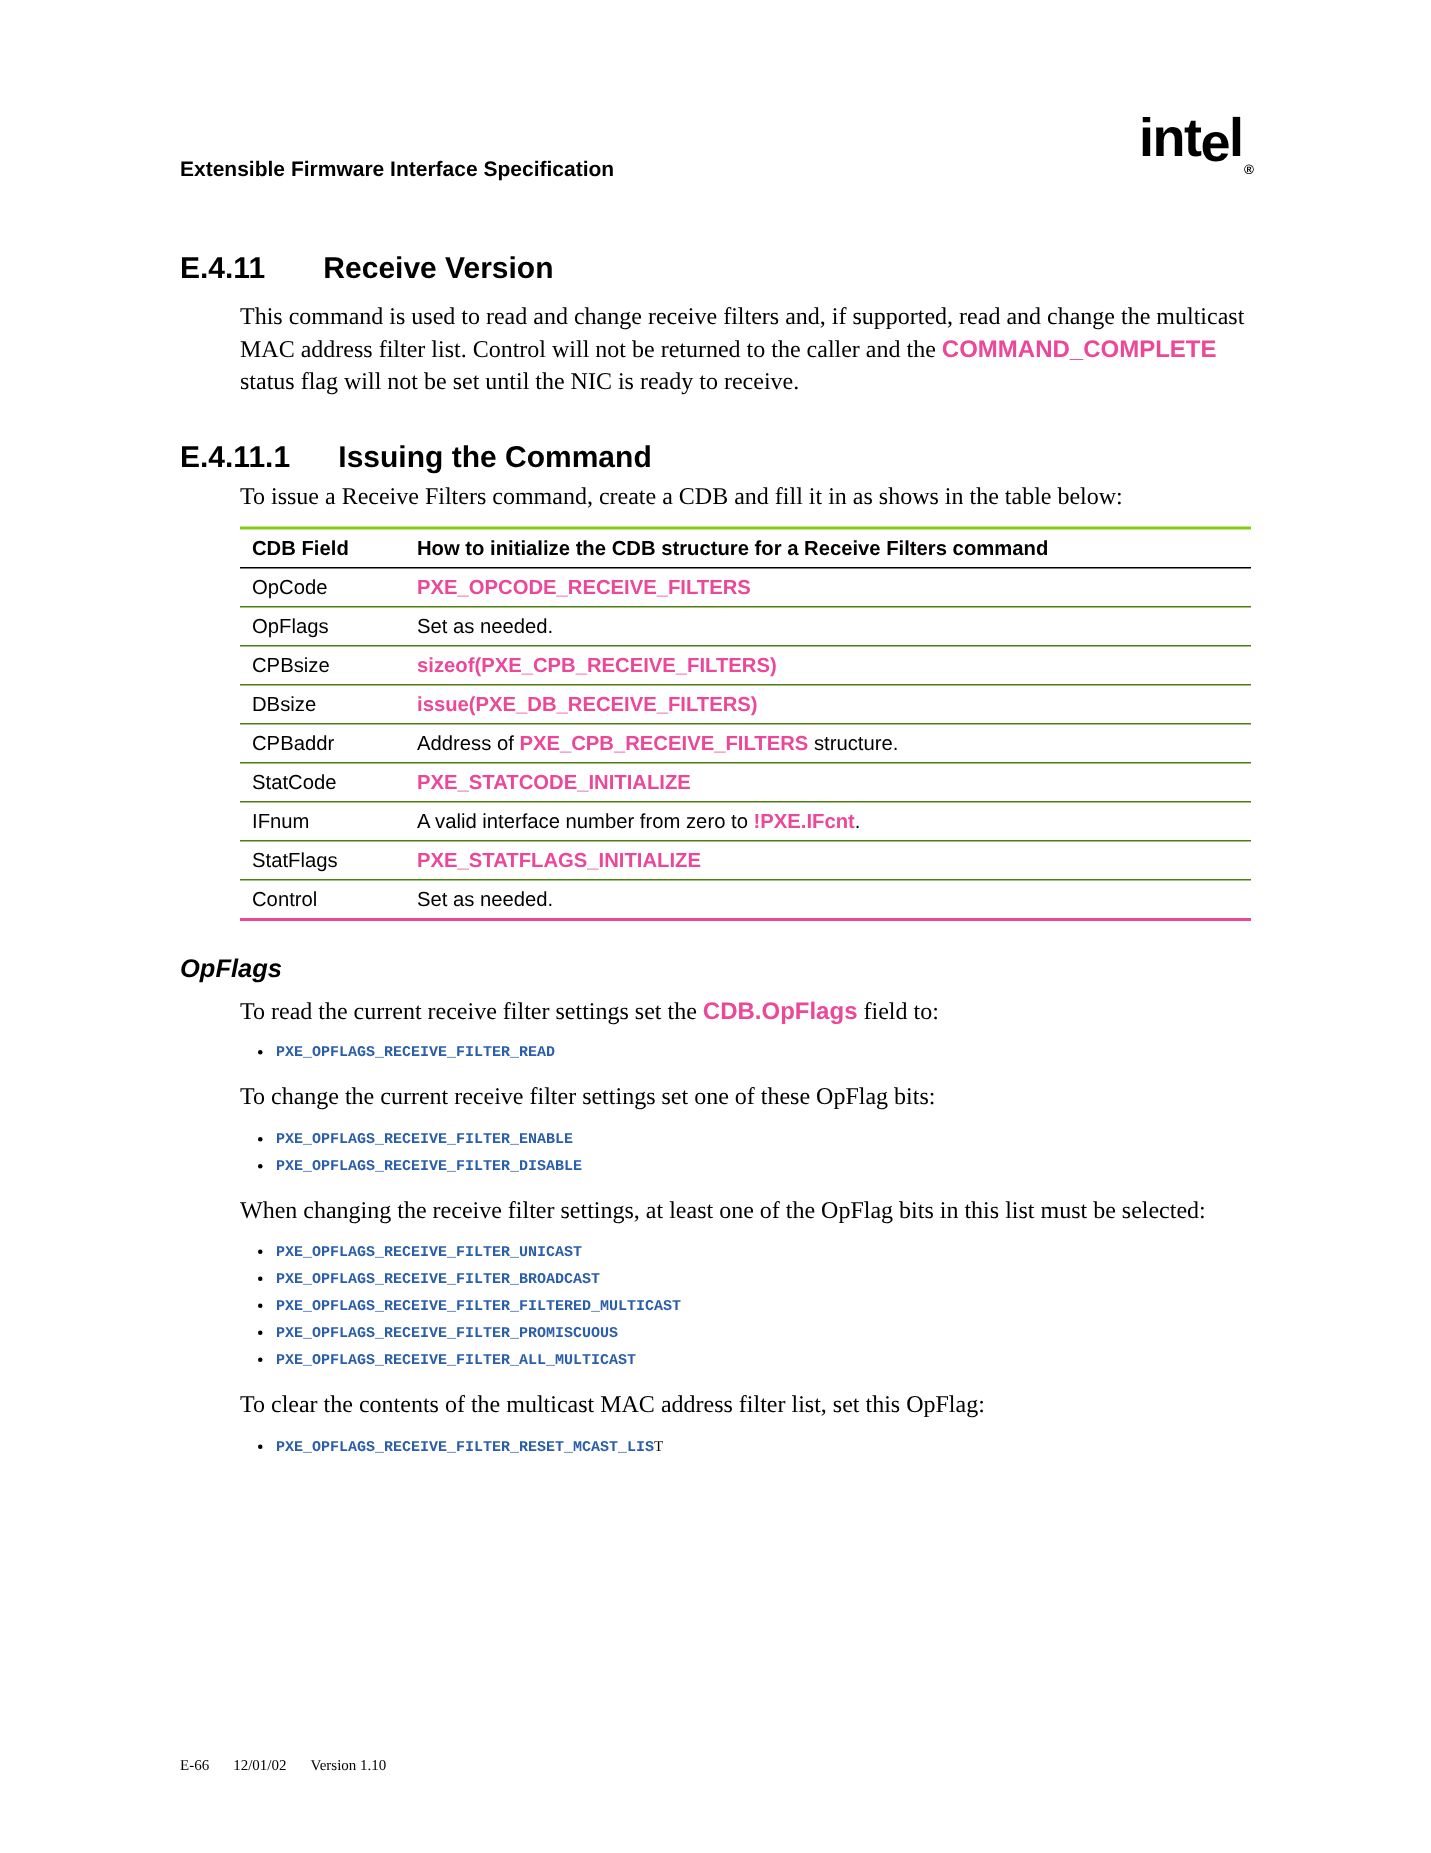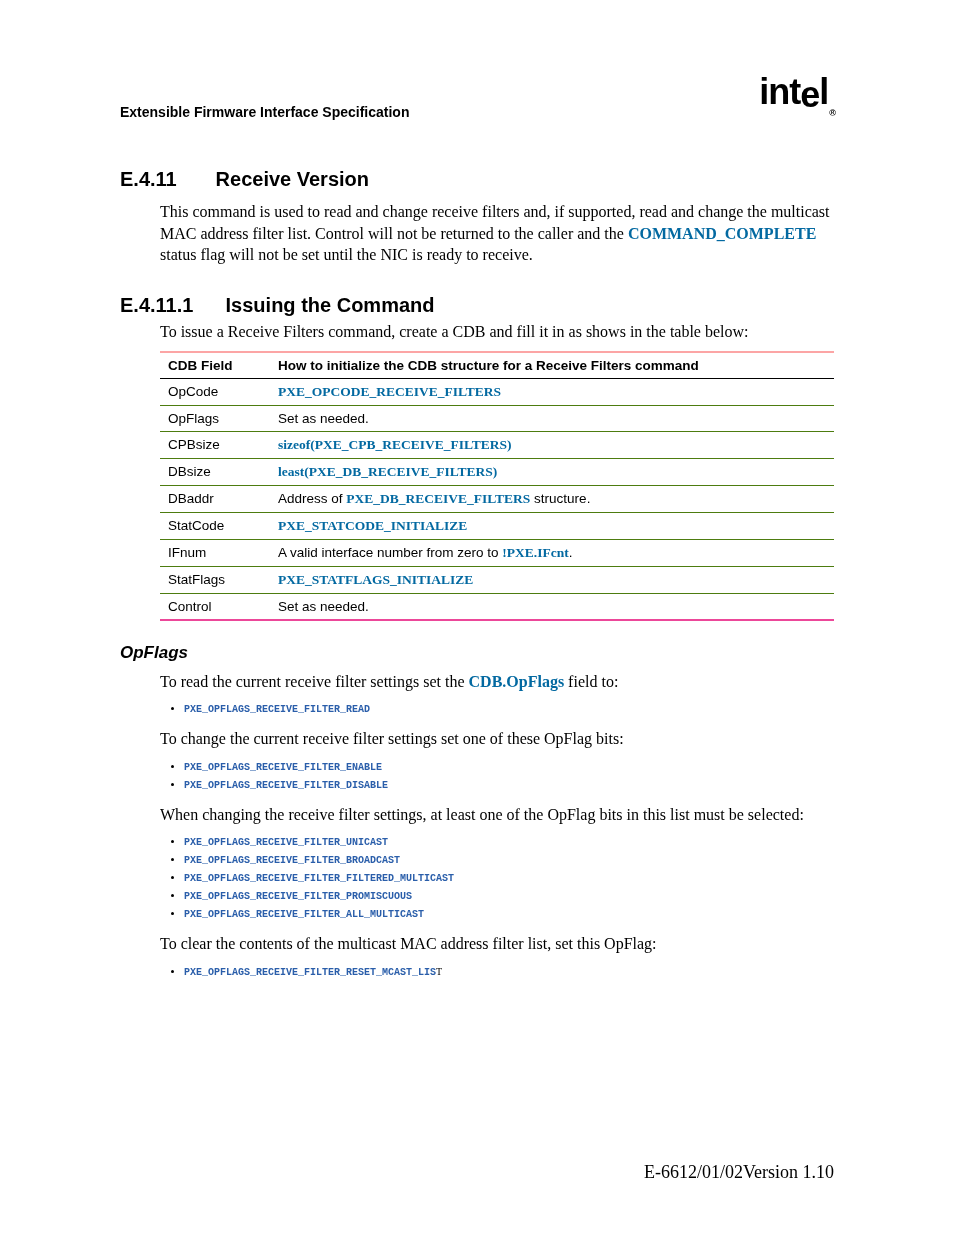--- a/index.html
+++ b/index.html
@@ -60,41 +60,41 @@
     font-size: 17px;
     margin: 22px 0 8px 0;
   }
   .indent { margin-left: 40px; }
   p.body {
     font-size: 16px;
     line-height: 1.35;
     margin-bottom: 4px;
   }
   .code {
-    font-family: Liberation Serif, serif;
-    font-weight: bold;
-    color: #0369a1;
+    font-family: Liberation Sans, sans-serif;
+    font-weight: bold;
+    color: #ec4899;
   }
   table.cdb {
     width: 100%;
     border-collapse: collapse;
     font-family: Arial, Helvetica, sans-serif;
     font-size: 13.5px;
     margin-top: 8px;
   }
   table.cdb th, table.cdb td {
     border-top: 1px solid #000;
     border-bottom: 1px solid #4d7c0f;
     padding: 5px 8px;
     text-align: left;
     vertical-align: top;
   }
   table.cdb th {
     font-weight: bold;
-    border-top: 2px solid #fca5a5;
+    border-top: 2px solid #84cc16;
     border-bottom: 1.5px solid #000;
   }
   table.cdb tr:last-child td { border-bottom: 2px solid #ec4899; }
   table.cdb td.fld { width: 110px; }
   ul.bullets {
     list-style: disc;
     margin: 8px 0 10px 64px;
     padding: 0;
   }
   ul.bullets li {
@@ -104,22 +104,23 @@
     font-size: 10px;
     padding: 3px 0;
   }
   ul.bullets li::marker { color: #000; font-family: "Times New Roman"; }
   .footer {
     position: absolute;
     bottom: 52px;
     left: 120px;
     right: 120px;
     display: flex;
-    justify-content: flex-end;
-    font-size: 18px;
+    justify-content: flex-start;
+    font-size: 10px;
+    gap: 16px;
   }
   .mix-text { font-family: Arial, Helvetica, sans-serif; font-size:13.5px; }
 </style>
 </head>
 <body>
 
 <div class="header-row">
   <div class="doc-title">Extensible Firmware Interface Specification</div>
   <div class="logo">int<span style="position:relative;top:3px;">e</span>l<span class="reg">®</span></div>
 </div>
@@ -156,25 +157,25 @@
         <tr>
           <td class="fld">OpFlags</td>
           <td class="mix-text">Set as needed.</td>
         </tr>
         <tr>
           <td class="fld">CPBsize</td>
           <td><span class="code">sizeof(PXE_CPB_RECEIVE_FILTERS)</span></td>
         </tr>
         <tr>
           <td class="fld">DBsize</td>
-          <td><span class="code">least(PXE_DB_RECEIVE_FILTERS)</span></td>
-        </tr>
-        <tr>
-          <td class="fld">DBaddr</td>
-          <td><span class="mix-text">Address of </span><span class="code">PXE_DB_RECEIVE_FILTERS</span><span class="mix-text"> structure.</span></td>
+          <td><span class="code">issue(PXE_DB_RECEIVE_FILTERS)</span></td>
+        </tr>
+        <tr>
+          <td class="fld">CPBaddr</td>
+          <td><span class="mix-text">Address of </span><span class="code">PXE_CPB_RECEIVE_FILTERS</span><span class="mix-text"> structure.</span></td>
         </tr>
         <tr>
           <td class="fld">StatCode</td>
           <td><span class="code">PXE_STATCODE_INITIALIZE</span></td>
         </tr>
         <tr>
           <td class="fld">IFnum</td>
           <td><span class="mix-text">A valid interface number from zero to </span><span class="code">!PXE.IFcnt</span><span class="mix-text">.</span></td>
         </tr>
         <tr>

